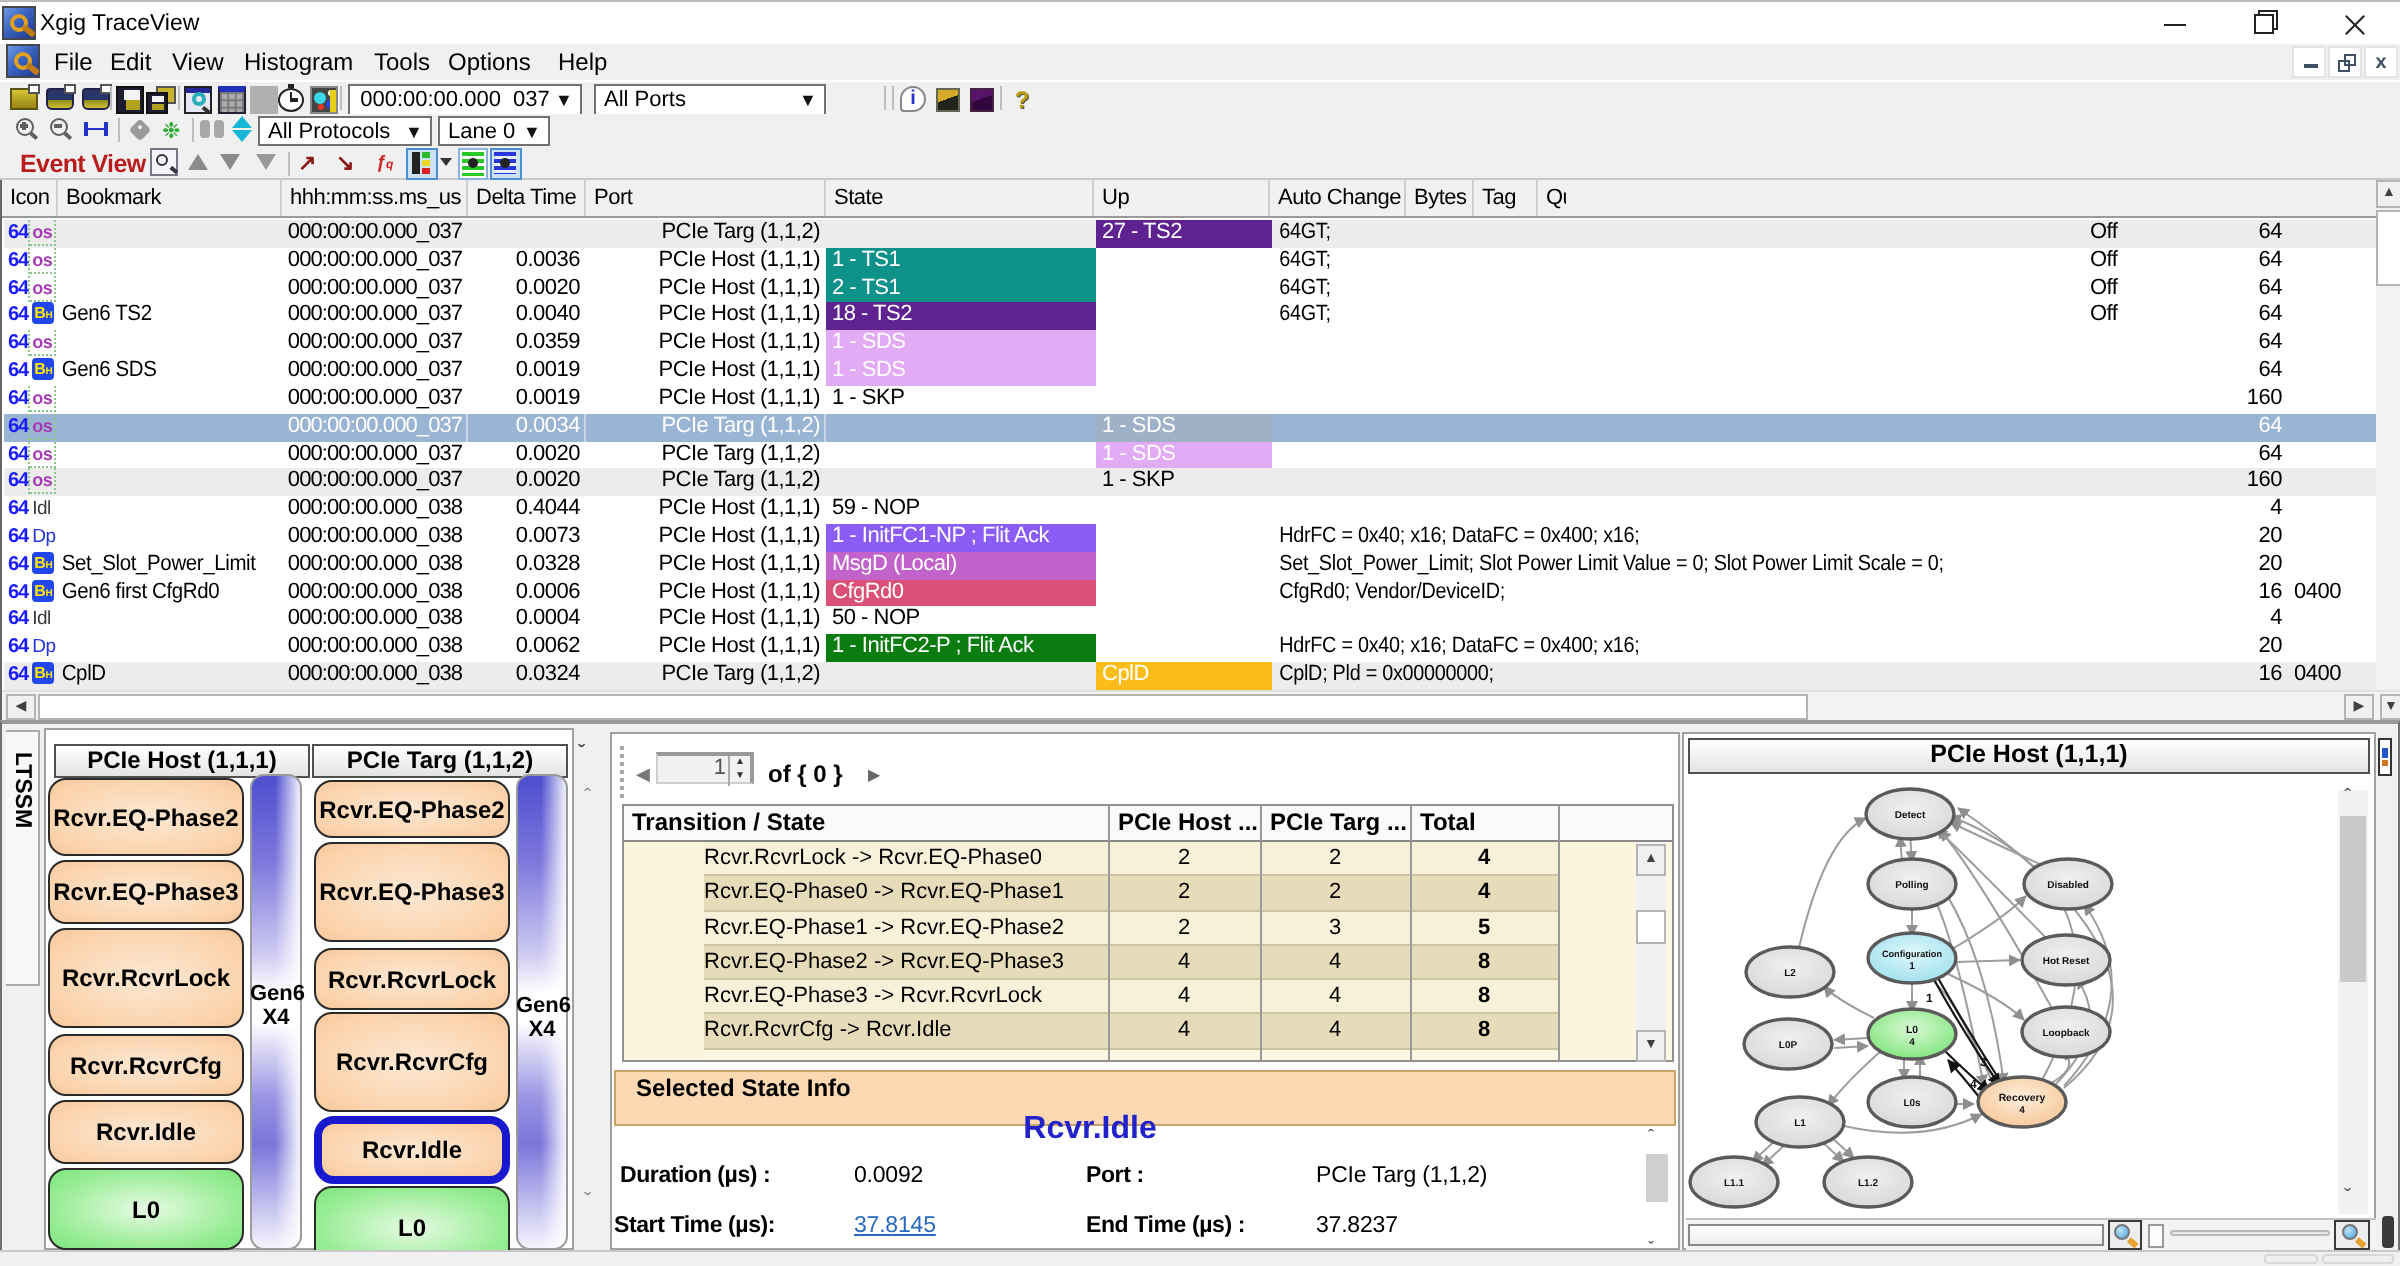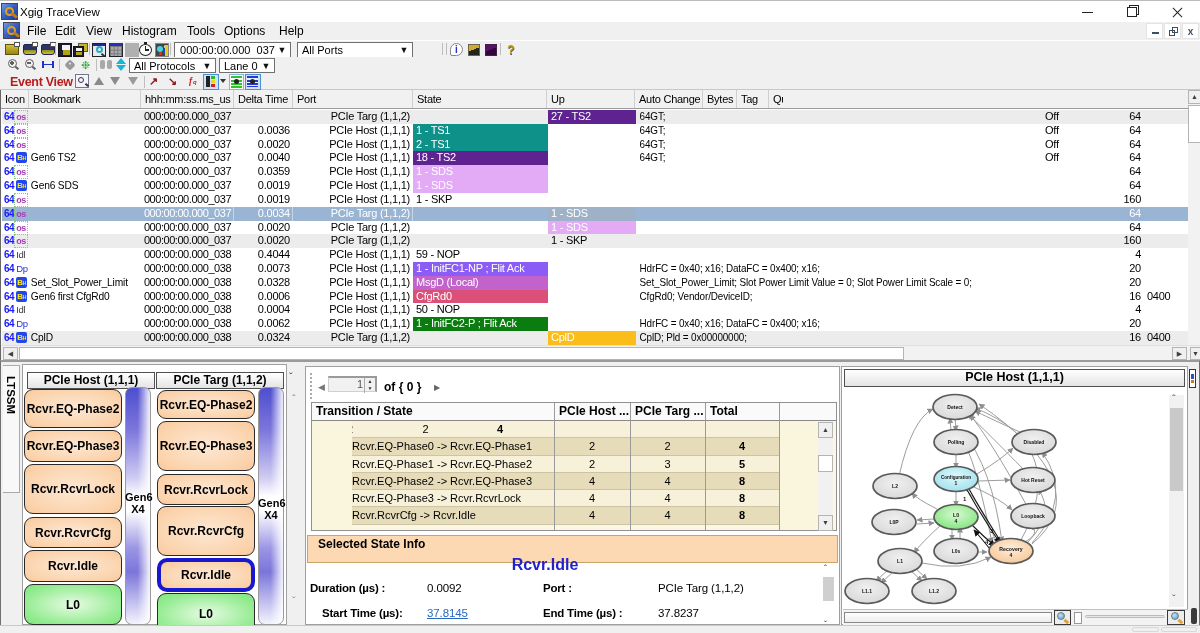--- a/index.html
+++ b/index.html
@@ -564,20 +564,21 @@
     <div class="navarr" style="left:128px;top:16px;font-size:8px;color:#666">▶</div>
     <div id="ttab">
       <div id="thead">
           <span style="left:4px">Transition / State</span>
           <span style="left:247px">PCIe Host ...</span>
           <span style="left:323px">PCIe Targ ...</span>
           <span style="left:398px">Total</span>
         </div>
       <div id="tbodyrows">
           <div class="trow tr-a">
+            <span class="tc t1">Rcvr.RcvrLock -&gt; Rcvr.EQ-Phase0</span>
             <span class="tc t2">2</span>
             <span class="tc t3">2</span>
             <span class="tc t4"><b>4</b></span>
           </div>
 <div class="trow tr-b">
             <span class="tc t1">Rcvr.EQ-Phase0 -&gt; Rcvr.EQ-Phase1</span>
             <span class="tc t2">2</span>
             <span class="tc t3">2</span>
             <span class="tc t4"><b>4</b></span>
           </div>
@@ -617,21 +618,21 @@
         <div class="sthumb" style="left:0px;top:34px;width:15px;height:17px"></div>
         <div class="sbtn" style="left:0px;top:94px;width:15px;height:16px;line-height:14px">▼</div>
       </div>
     </div>
     <div id="ssi">Selected State Info</div>
     <div id="ssi-name">Rcvr.Idle</div>
     <div class="infb" style="left:4px;top:215px">Duration (µs) :</div>
     <div class="inf" style="left:121px;top:215px">0.0092</div>
     <div class="infb" style="left:237px;top:215px">Port :</div>
     <div class="inf" style="left:352px;top:215px">PCIe Targ (1,1,2)</div>
-    <div class="infb" style="left:16px;top:240px">Start Time (µs):</div>
+    <div class="infb" style="left:1px;top:240px">Start Time (µs):</div>
     <div class="inf link" style="left:121px;top:240px">37.8145</div>
     <div class="infb" style="left:237px;top:240px">End Time (µs) :</div>
     <div class="inf" style="left:352px;top:240px">37.8237</div>
     <div class="navarr" style="left:518px;top:196px;color:#444">ˆ</div>
     <div style="position:absolute;left:517px;top:210px;width:11px;height:24px;background:#cfcfcf"></div>
     <div class="navarr" style="left:518px;top:252px;color:#444">ˇ</div>
   </div>
 
   <div class="panel" id="diap">
     <div id="diahead">PCIe Host (1,1,1)</div>

